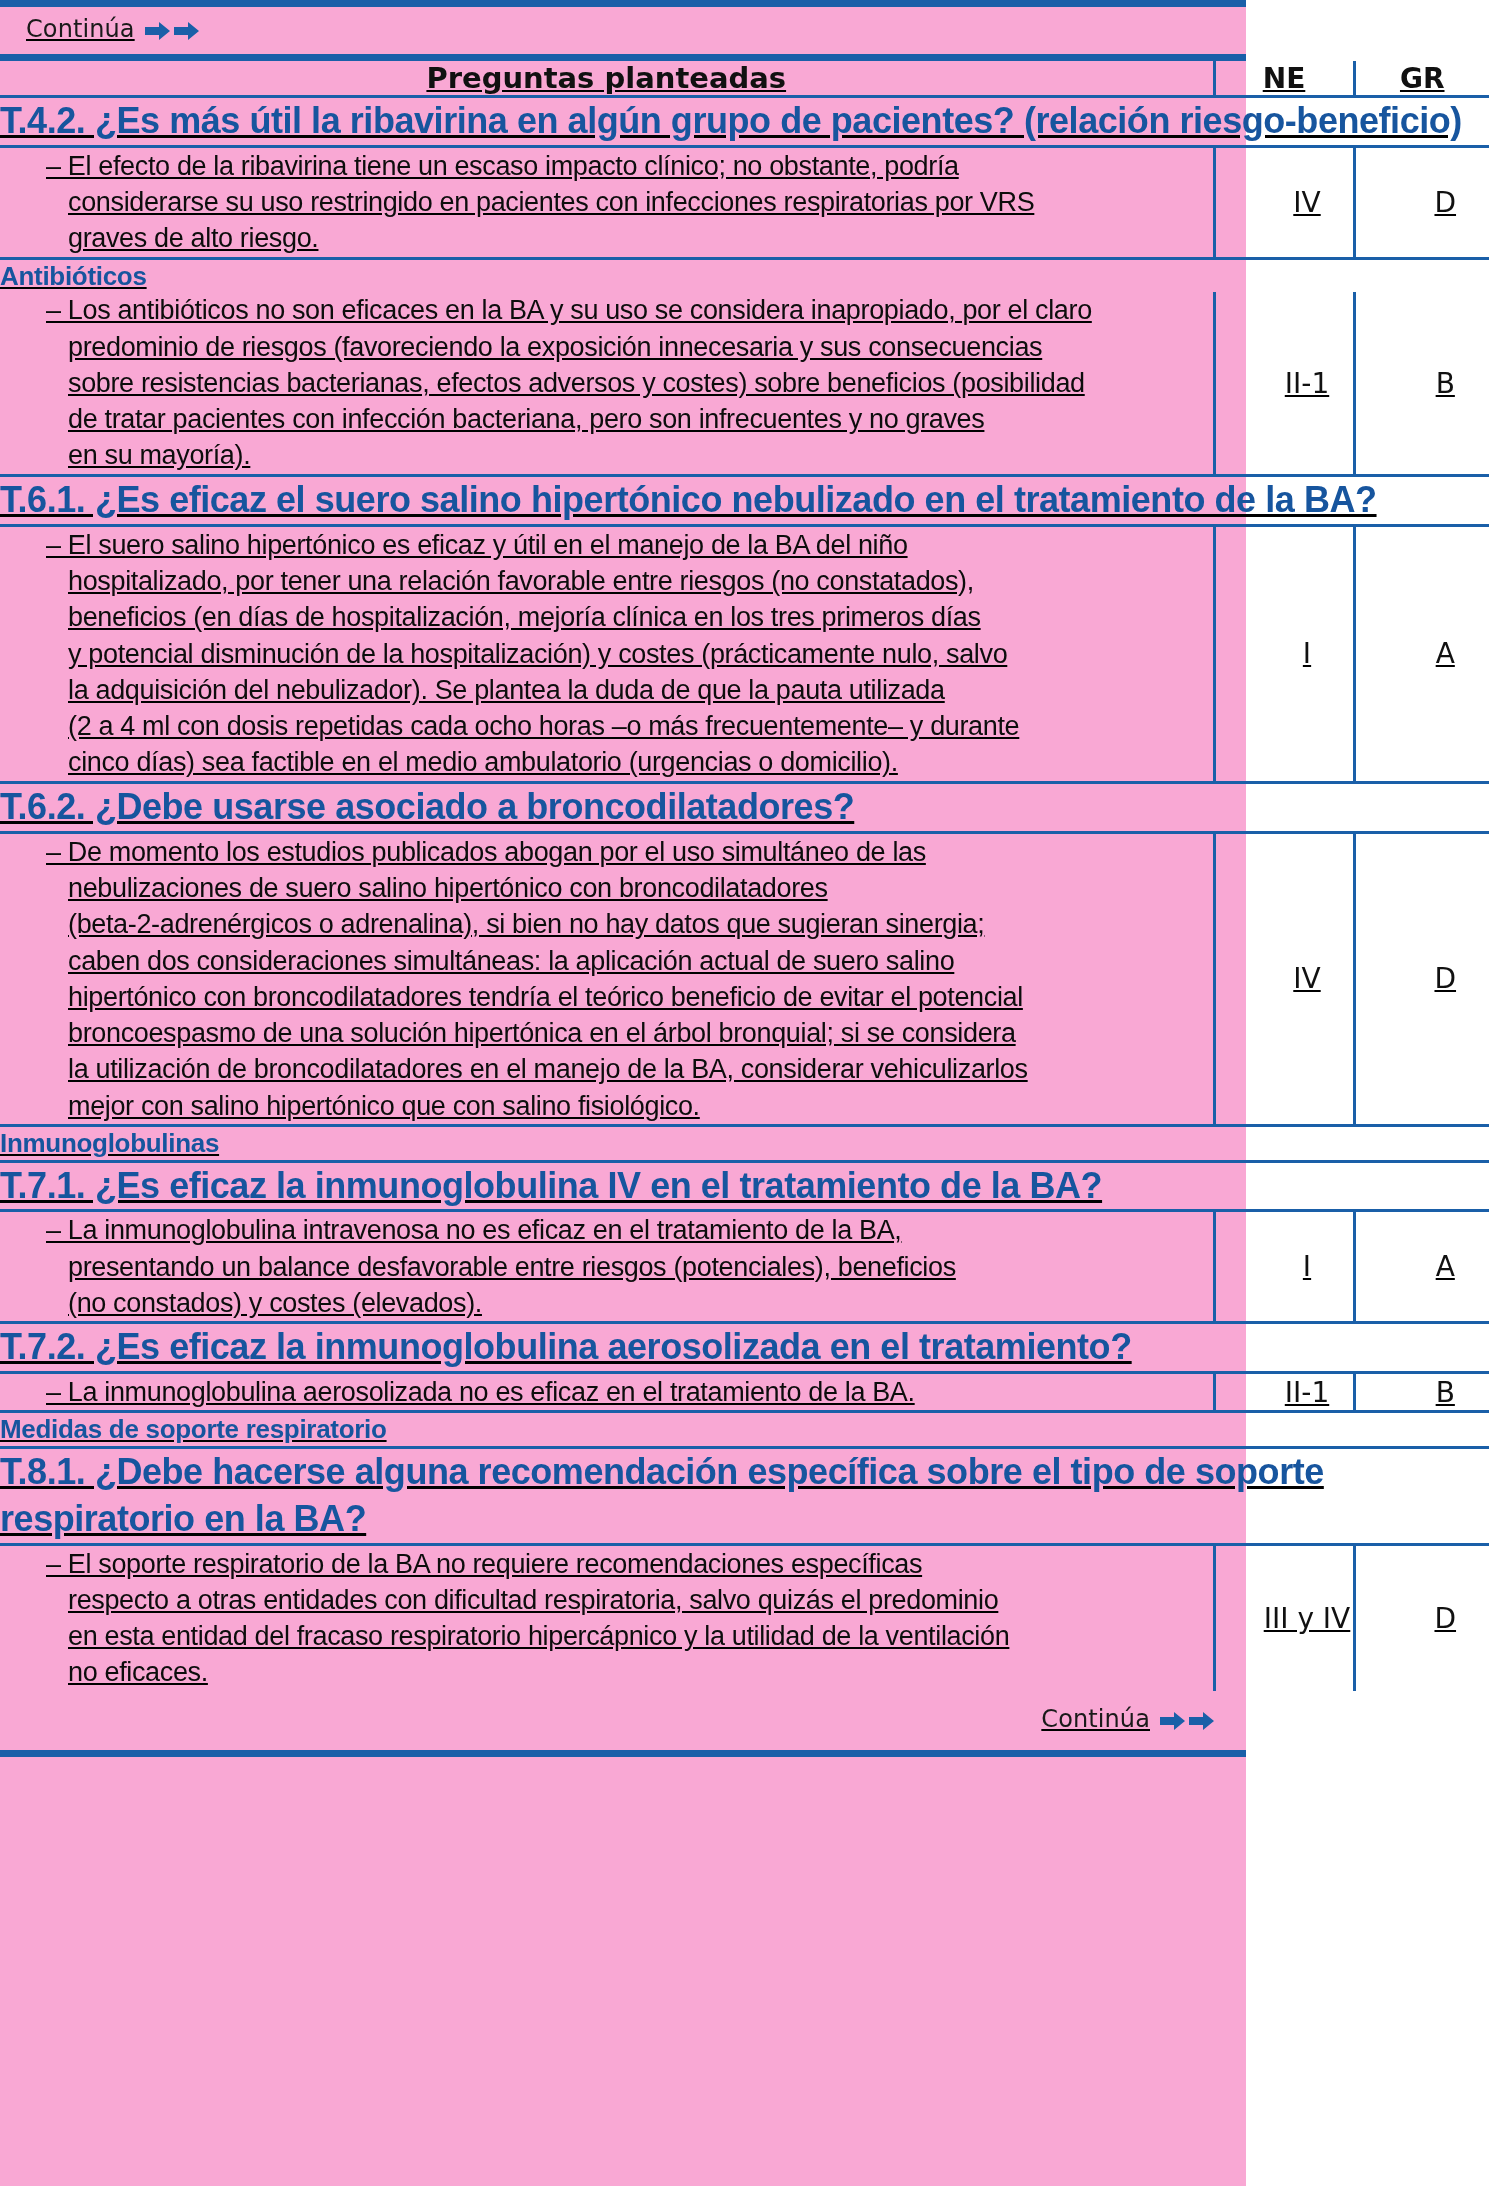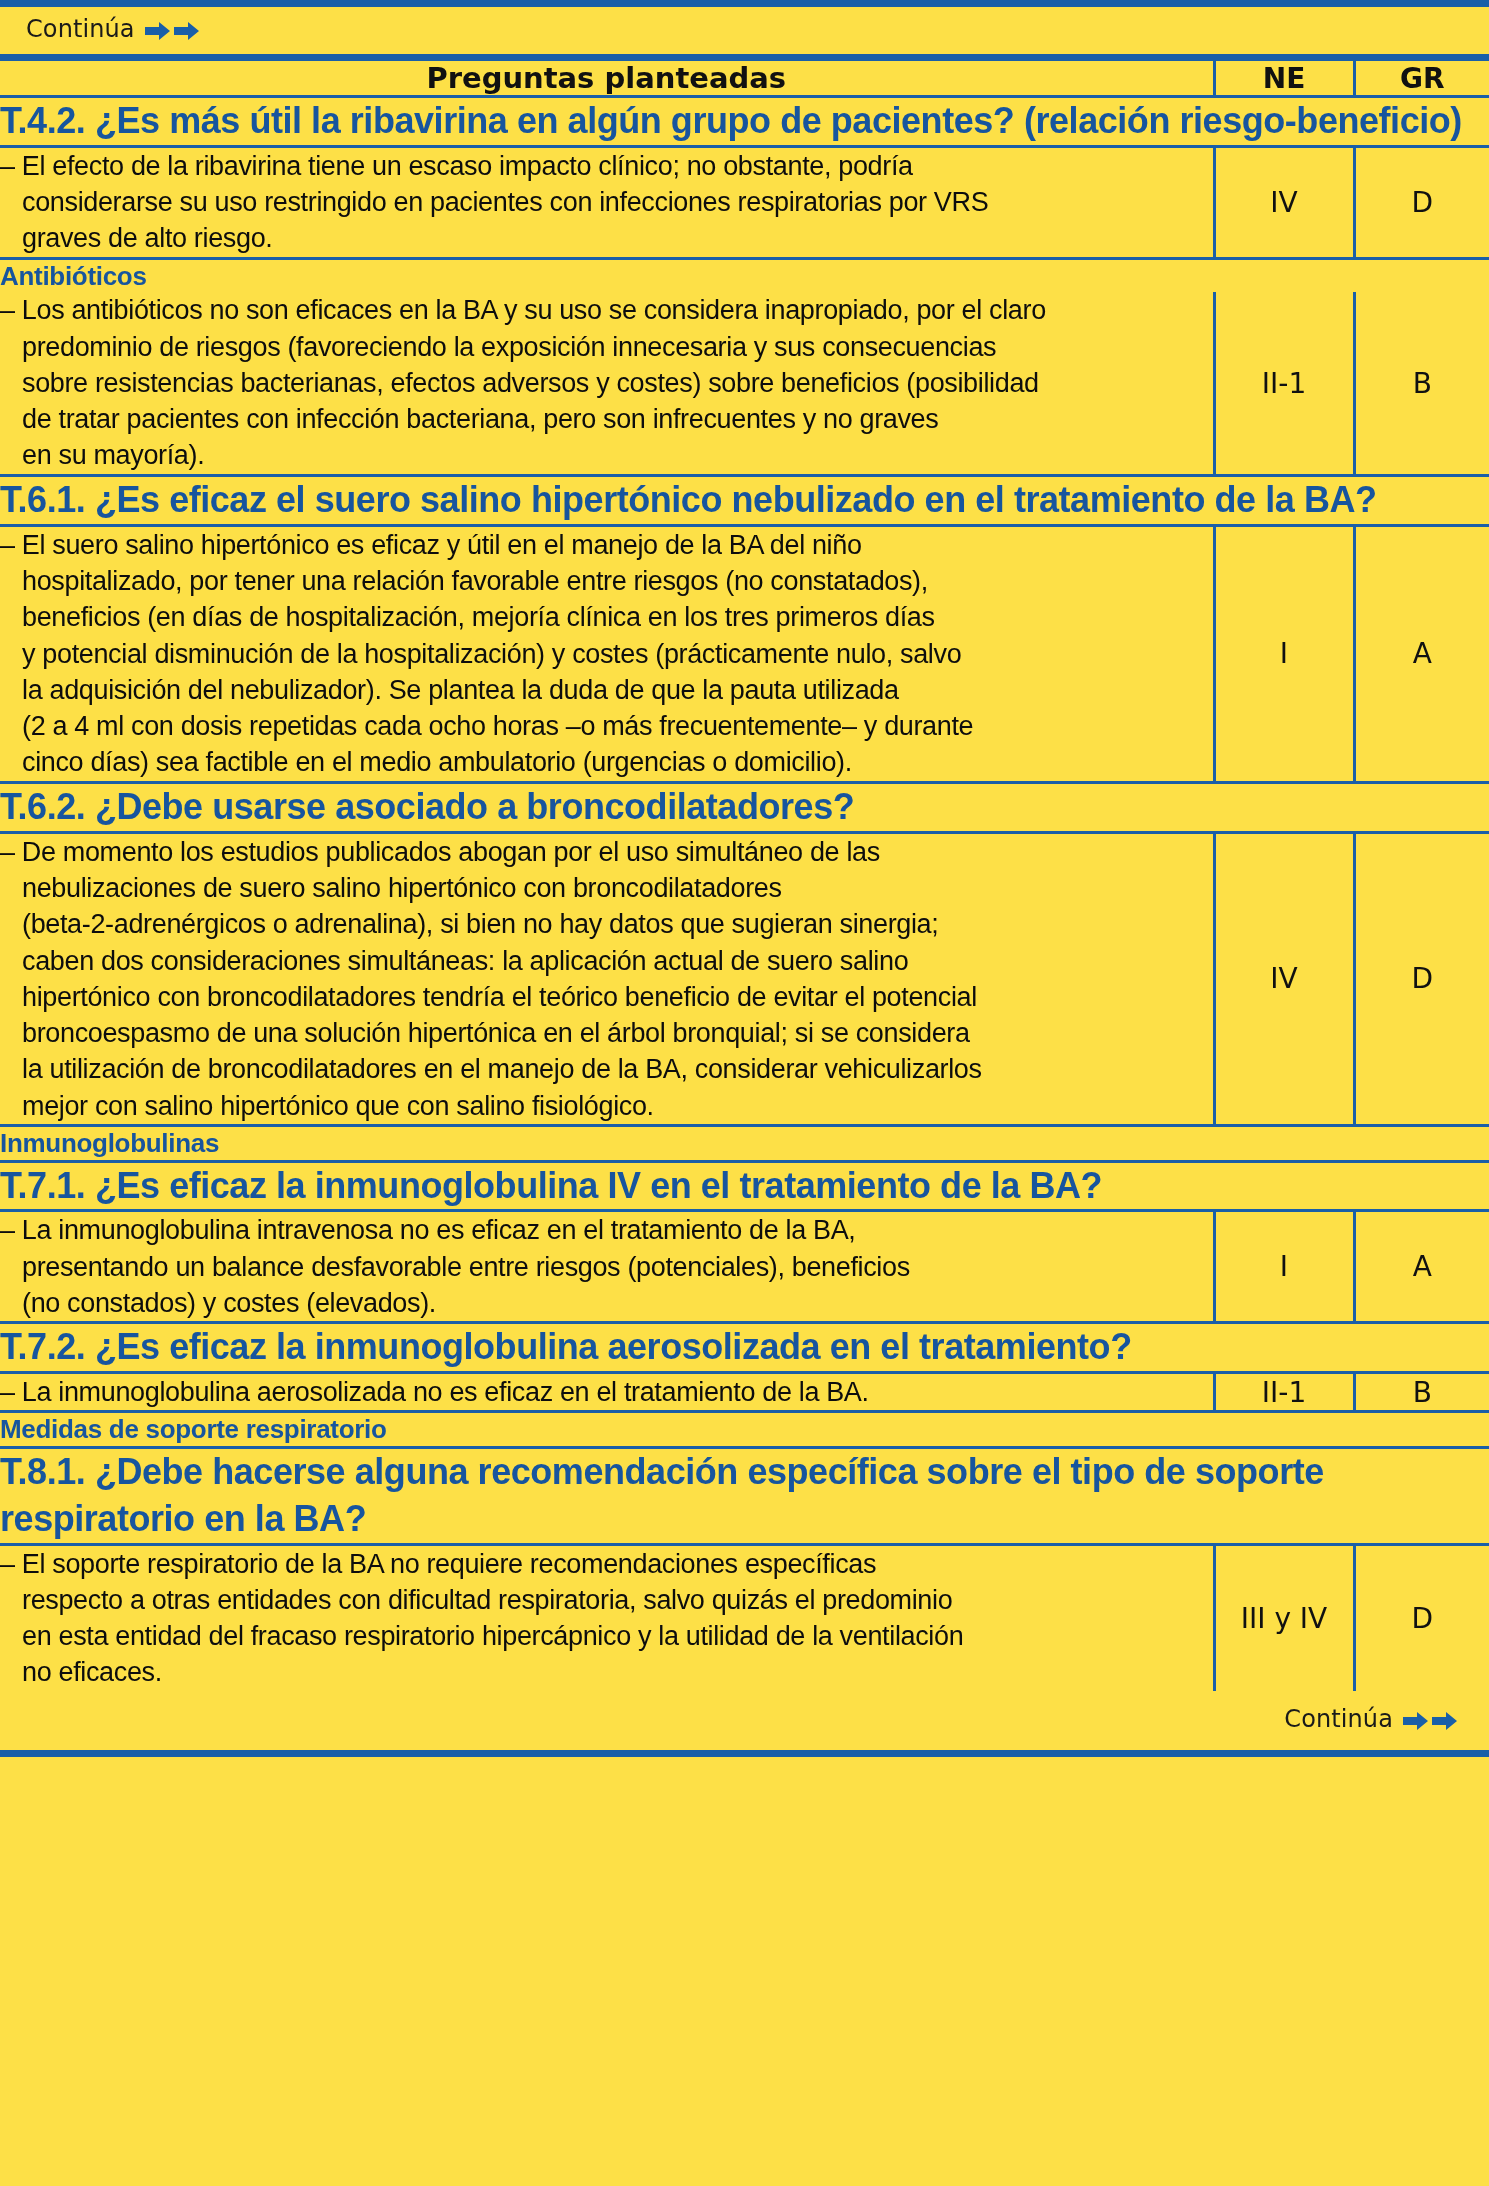--- a/index.html
+++ b/index.html
@@ -7,25 +7,26 @@
     margin: 0; padding: 0;
     background: #ffffff;
   }
   body {
     width: 1489px;
     height: 2186px;
     font-family: "Liberation Sans", sans-serif;
     overflow: hidden;
   }
   #page {
-    width: 1489px;
+    width: 1246px;
     height: 2186px;
-    background: #fde047;
+    background: #f9a8d4;
     position: relative;
     padding: 0;
+    text-decoration: underline;
   }
   .rule-top {
     height: 7px;
     background: #1a5fa8;
     width: 100%;
   }
   .continua-bar {
     padding: 8px 18px 10px 26px;
     font-size: 24px;
     color: #1a1a1a;
@@ -120,21 +121,21 @@
 
   .grade-cell {
     text-align: center;
     font-size: 28px;
     color: #111;
     font-family: "DejaVu Sans", sans-serif;
     border-left: 3px solid #1a5fa8;
     margin-left: 10px;
   }
   tr.body-row td { border-top: 3px solid #1a5fa8; }
-  tr.body-row.notop td { border-top: none; }
+  tr.body-row.notop td { border-top: none; padding-left: 46px; }
   .page-edge-top { height: 7px; background: #1a5fa8; }
   .page-edge-bottom { height: 7px; background: #1a5fa8; }
 </style>
 </head>
 <body>
 
 <div id="page">
 
   <div class="page-edge-top"></div>
 

